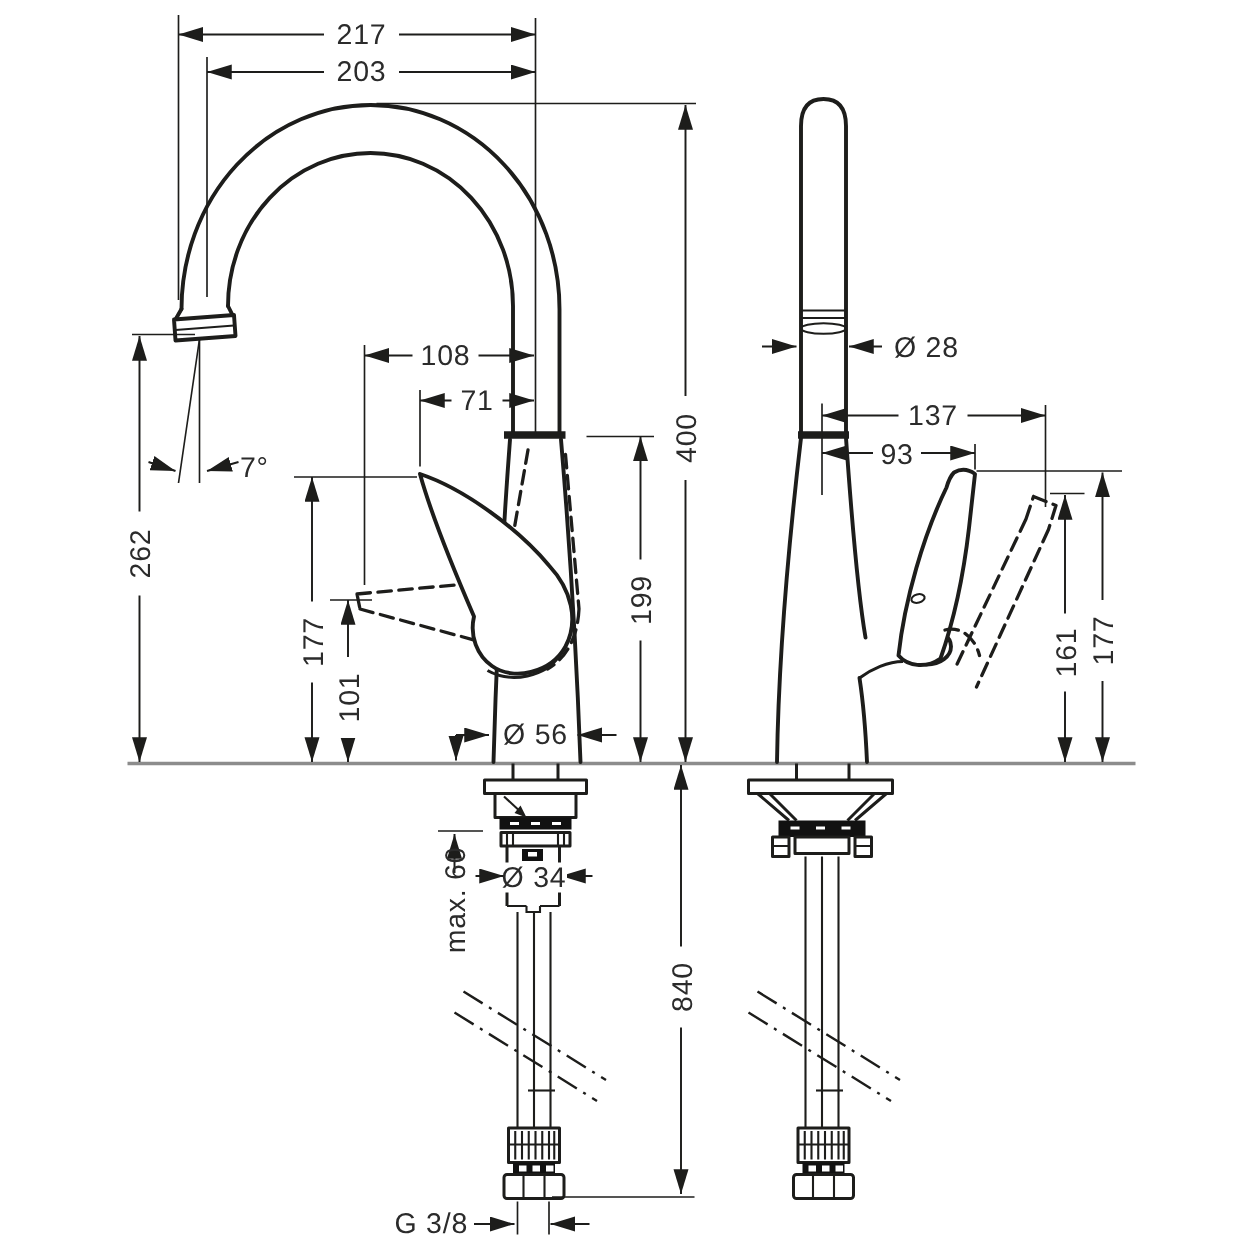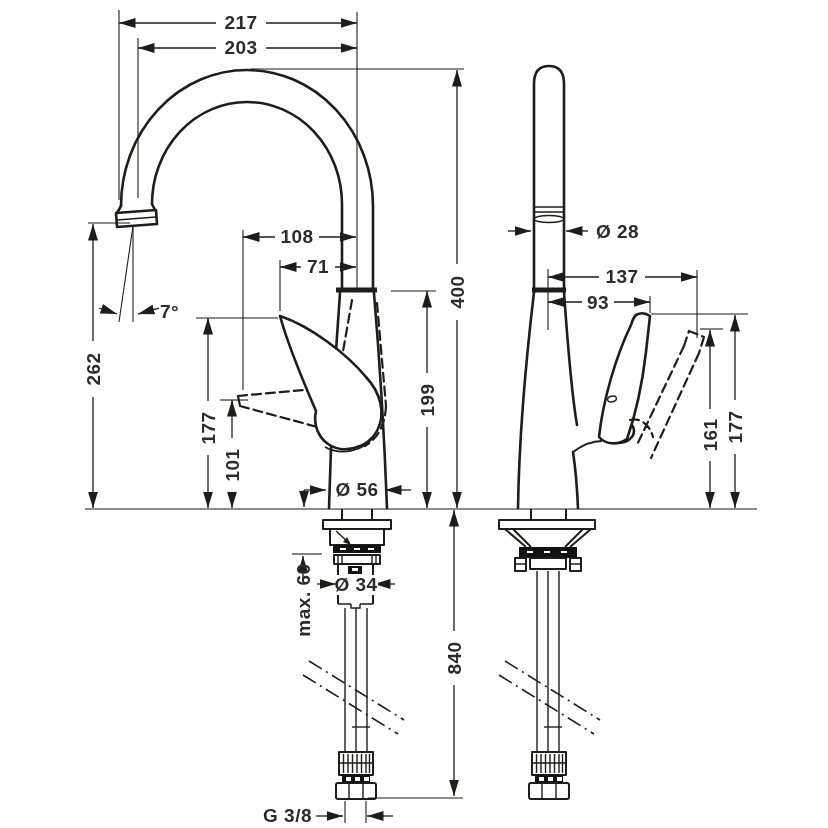--- a/index.html
+++ b/index.html
@@ -1,16 +1,16 @@
 <!DOCTYPE html>
 <html><head>
 <meta charset="utf-8">
 <style>
   html,body{margin:0;padding:0;background:#fff;}
-  .stage{width:828px;height:828px;background:#fff;position:relative;overflow:hidden;font-weight:bold;}
+  .stage{width:828px;height:828px;background:#fff;position:relative;overflow:hidden;}
   svg{display:block;}
   .ol{fill:none;stroke:#1d1d1b;stroke-width:2.6;stroke-linecap:round;stroke-linejoin:round;}
   .olf{fill:#fff;stroke:#1d1d1b;stroke-width:2.6;stroke-linejoin:round;}
   .m{fill:none;stroke:#1d1d1b;stroke-width:2;stroke-linejoin:round;}
   .thick{fill:none;stroke:#1d1d1b;stroke-width:5;stroke-linecap:butt;}
   .dim{fill:none;stroke:#1d1d1b;stroke-width:1.3;}
   .ext{fill:none;stroke:#1d1d1b;stroke-width:1.1;}
   .dash{fill:none;stroke:#1d1d1b;stroke-width:2.2;stroke-dasharray:9 5;stroke-linecap:round;}
   .brk{fill:none;stroke:#1d1d1b;stroke-width:1.6;stroke-dasharray:15 5 2 5;}
   .thin{fill:none;stroke:#1d1d1b;stroke-width:1.4;}

